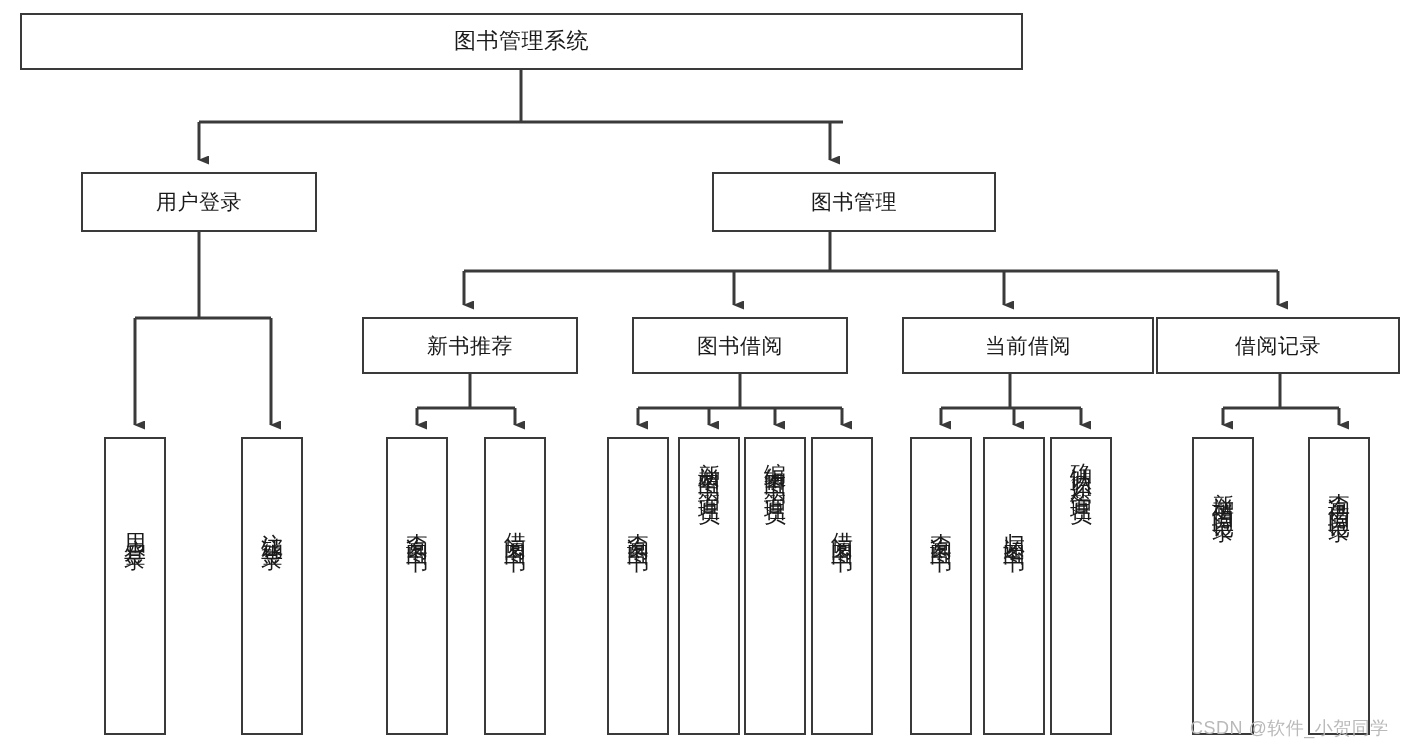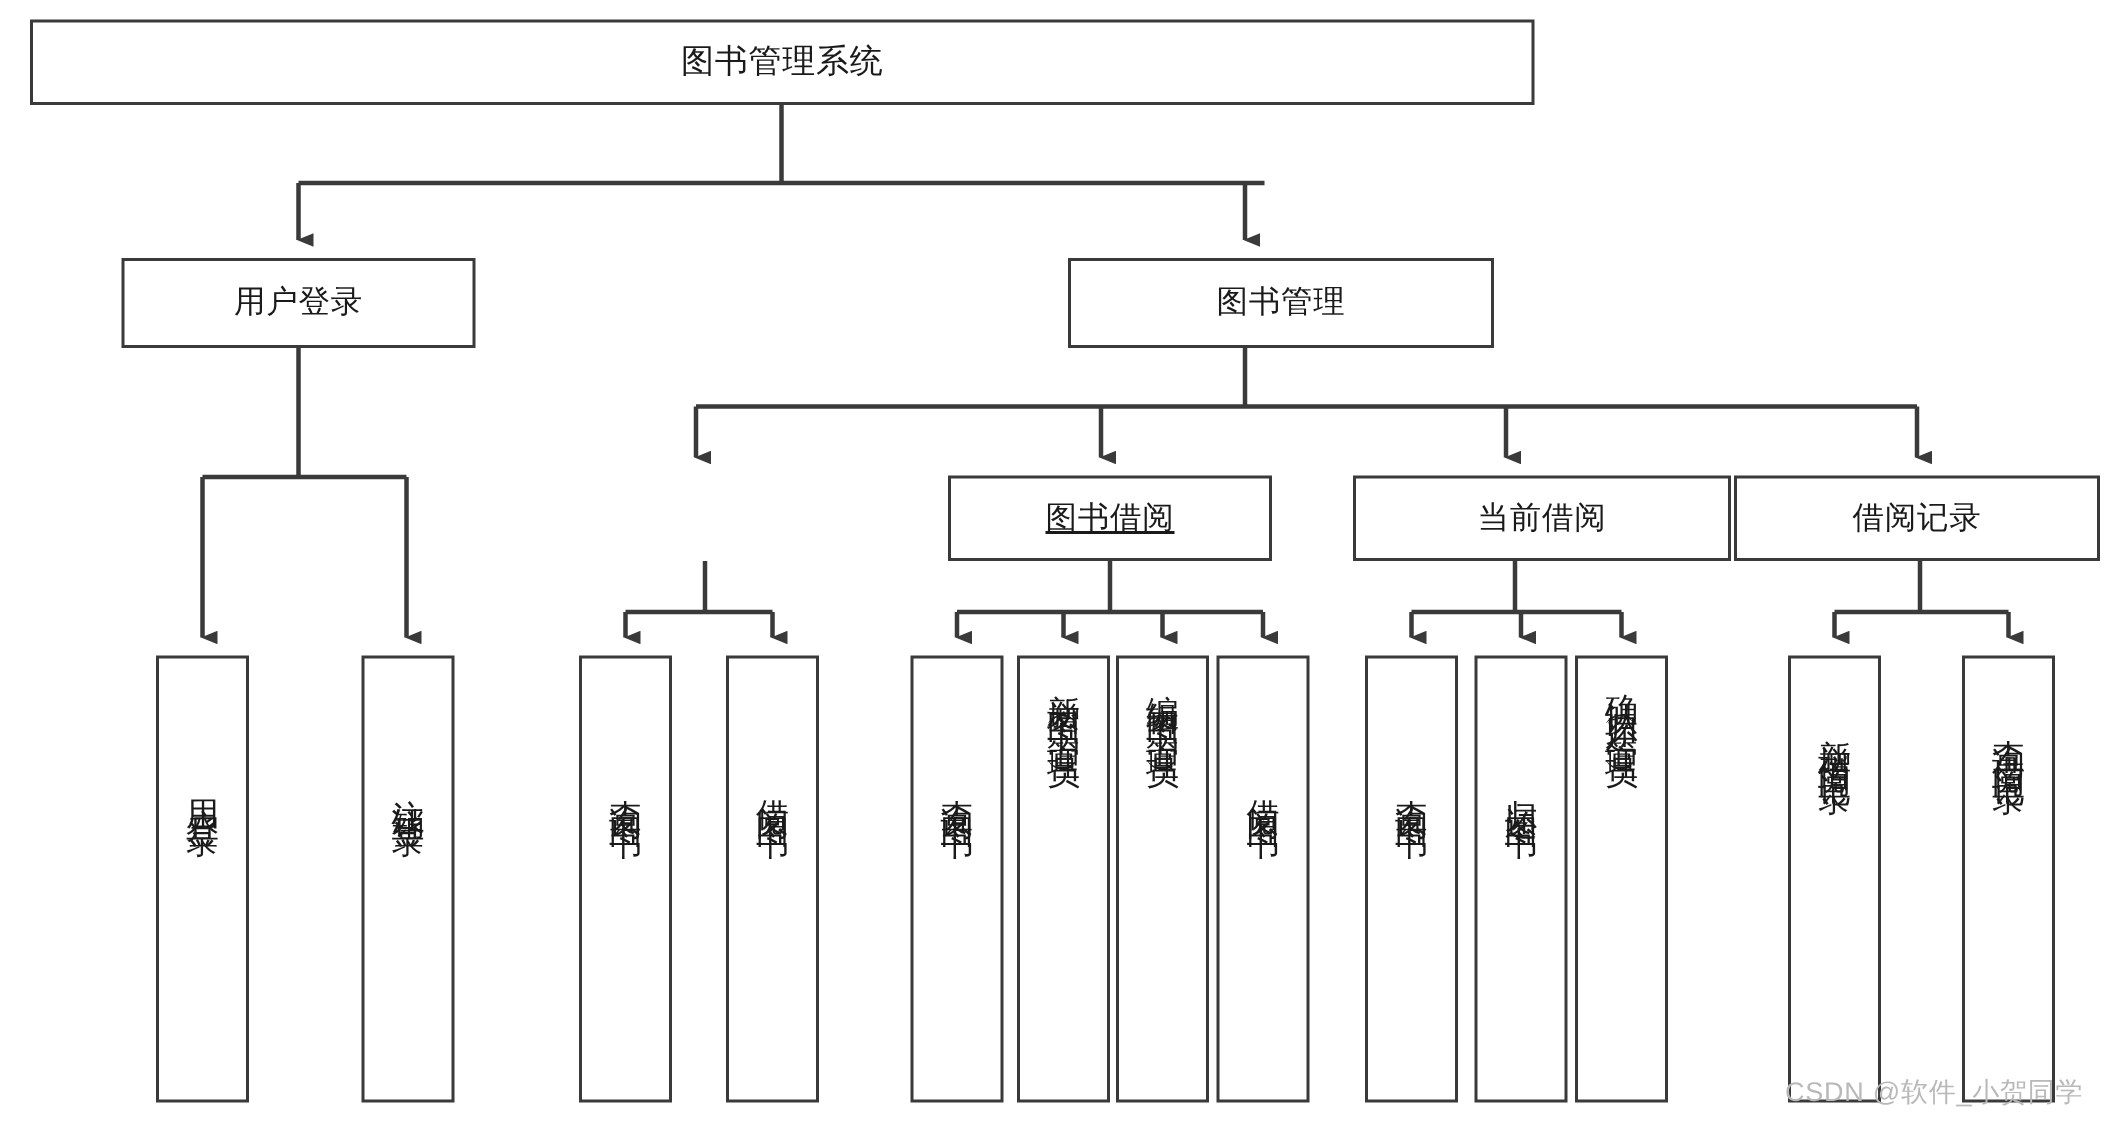--- a/index.html
+++ b/index.html
@@ -128,21 +128,24 @@
     <span class="label">图书管理系统</span>
   </div>
 
   <div class="node horiz" style="left:81px; top:172px; width:236px; height:60px;">
     <span class="label">用户登录</span>
   </div>
   <div class="node horiz" style="left:712px; top:172px; width:284px; height:60px;">
     <span class="label">图书管理</span>
   </div>
 
-  <div class="node horiz" style="left:632px; top:317px; width:216px; height:57px;text-decoration:underline;">
+  <div class="node horiz" style="left:362px; top:317px; width:216px; height:57px;">
+    <span class="label">新书推荐</span>
+  </div>
+  <div class="node horiz" style="left:632px; top:317px; width:216px; height:57px;">
     <span class="label">图书借阅</span>
   </div>
   <div class="node horiz" style="left:902px; top:317px; width:252px; height:57px;">
     <span class="label">当前借阅</span>
   </div>
   <div class="node horiz" style="left:1132px; top:317px; width:244px; height:57px;margin-left:24px;">
     <span class="label">借阅记录</span>
   </div>
 
   <div class="node vert" style="left:104px; top:437px; width:62px; height:298px; padding-top:76px;">

